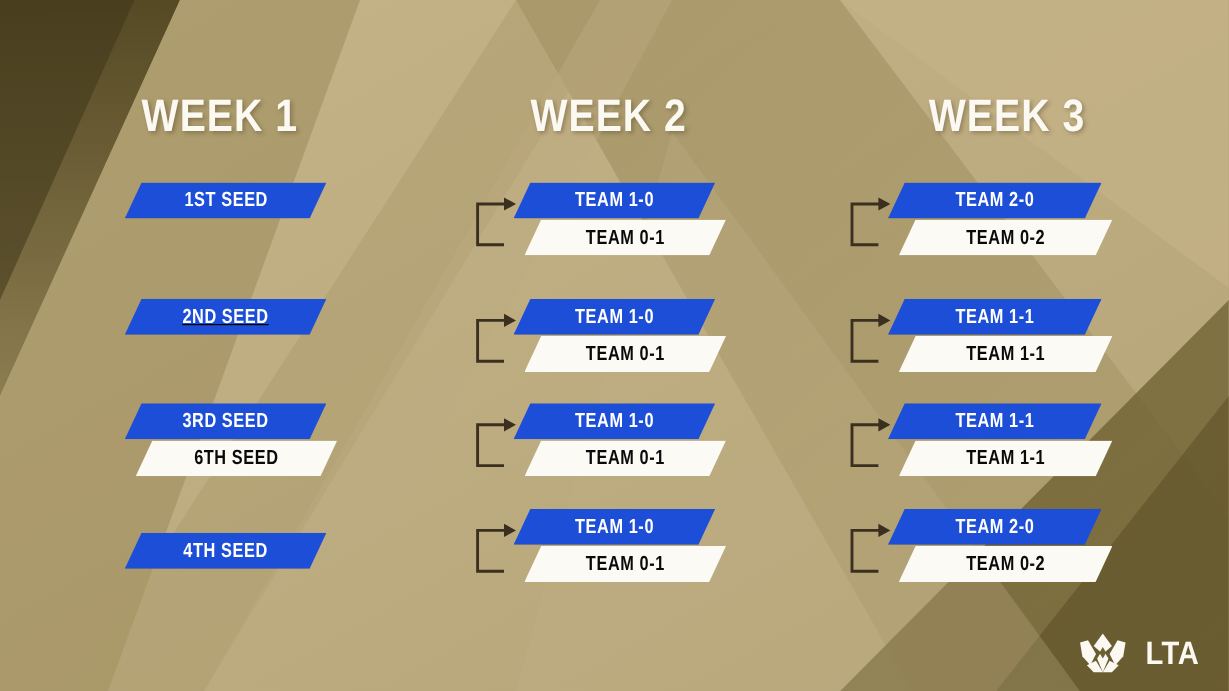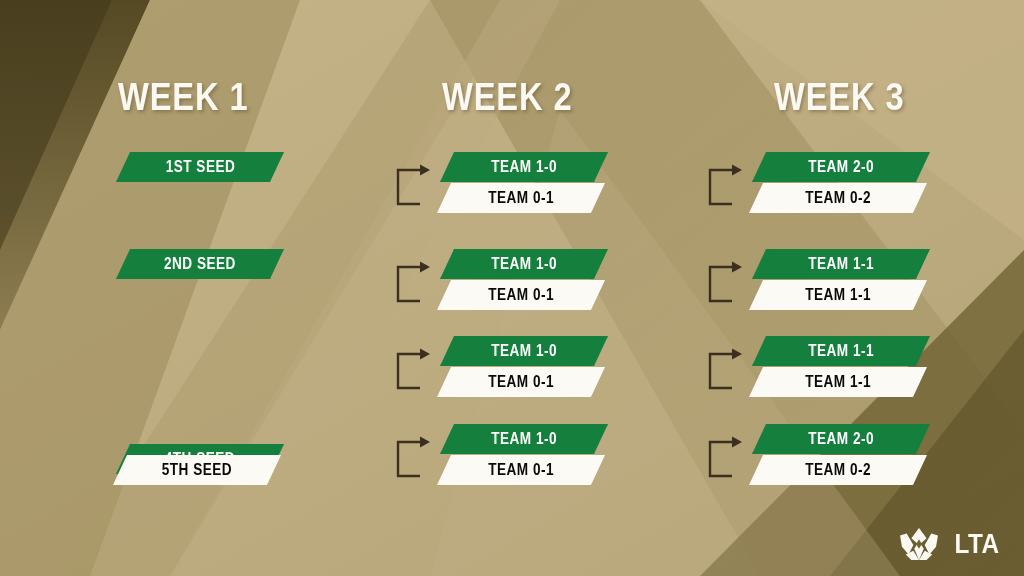--- a/index.html
+++ b/index.html
@@ -48,22 +48,22 @@
   }
   .row span {
     font-size:17px;
     font-weight:800;
     letter-spacing:.6px;
     transform:scaleX(.8);
     font-family:"Liberation Sans", sans-serif;
   }
 
   .row-top {
-    top:0; left:12px;
-    background:#15803d;
+    top:0; left:0;
+    background:#1d4ed8;
     clip-path:polygon(14px 0, 100% 0, calc(100% - 14px) 100%, 0 100%);
     box-shadow:0 1px 2px rgba(40,30,10,.4);
     justify-content:center;
   }
   .row-top span { color:#ffffff; }
 
   .row-bot {
     top:31px; left:9px;
     background:#fbfaf5;
     clip-path:polygon(14px 0, 100% 0, calc(100% - 14px) 100%, 0 100%);
@@ -139,32 +139,35 @@
   <div class="week-title wt-2">WEEK 3</div>
 </div>
 
 <div class="board" id="board">
     <div class="match" style="left: 104px; top: 152px; width: 168px; height: 62px;">
       <div class="row row-top" style="width: 168px;">
         <span>1ST SEED</span>
       </div>
     </div>
     <div class="match" style="left: 104px; top: 249px; width: 168px; height: 62px;">
-      <div class="row row-top" style="width: 168px;">
+      <div class="row row-top" style="width: 168px; text-decoration: underline;">
         <span>2ND SEED</span>
       </div>
     </div>
     <div class="match" style="left: 104px; top: 336px; width: 168px; height: 62px;">
+      <div class="row row-top" style="width: 168px;">
+        <span>3RD SEED</span>
+      </div>
+      <div class="row row-bot" style="width: 168px;">
+        <span>6TH SEED</span>
+      </div>
     </div>
     <div class="match" style="left: 104px; top: 424px; width: 168px; height: 62px;">
       <div class="row row-top" style="width: 168px; margin-top: 20px;">
         <span>4TH SEED</span>
-      </div>
-      <div class="row row-bot" style="width: 168px;">
-        <span>5TH SEED</span>
       </div>
     </div>
     <div class="connector" style="left: 392px; top: 160px;">
       <svg width="42" height="52" viewBox="0 0 42 52">
         <path d="M30 10 H6 V44 H28" fill="none" stroke="#3b3020" stroke-width="2.4"></path>
         <polygon points="28,4.5 38,10 28,15.5" fill="#3b3020"></polygon>
       </svg>
     </div>
     <div class="match" style="left: 428px; top: 152px; width: 168px; height: 62px;">
       <div class="row row-top" style="width: 168px;">

